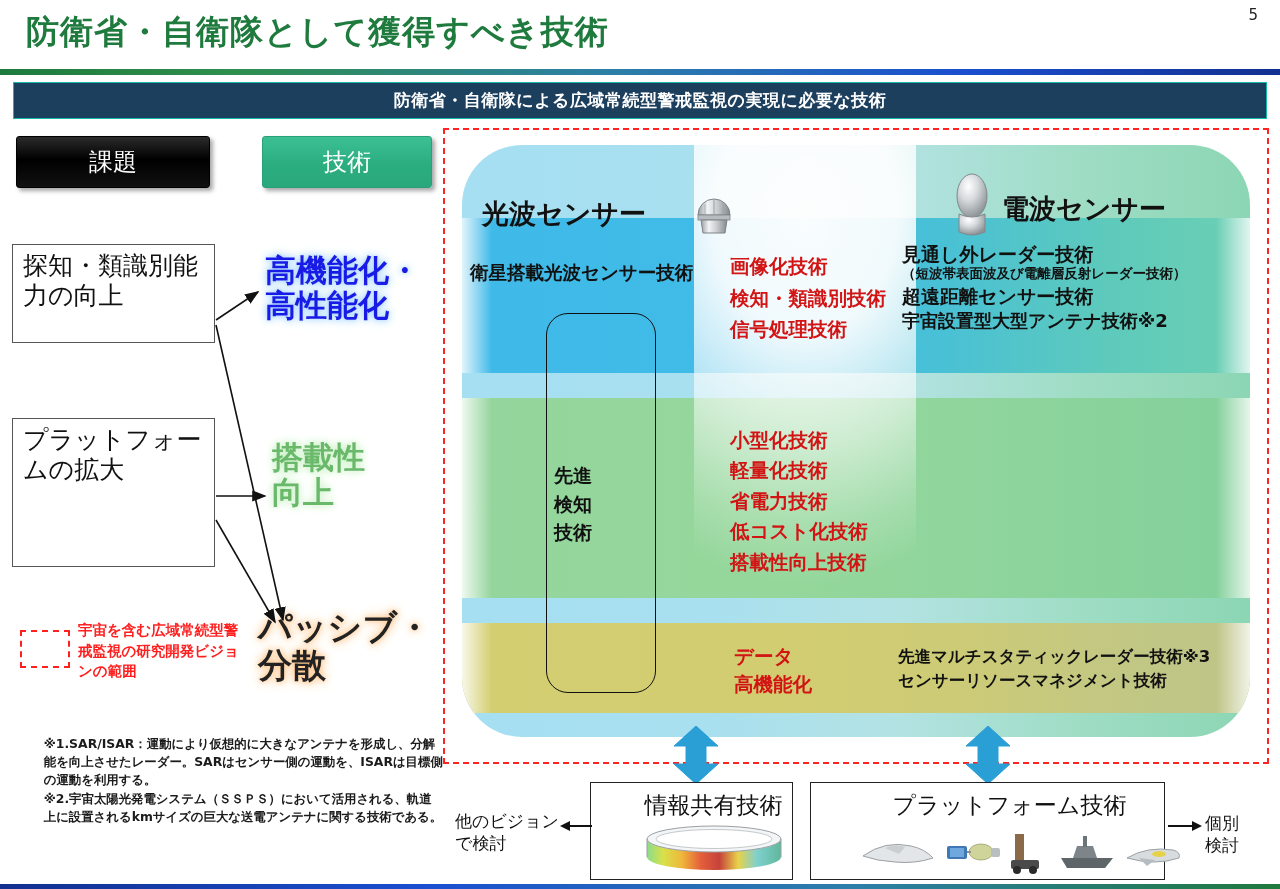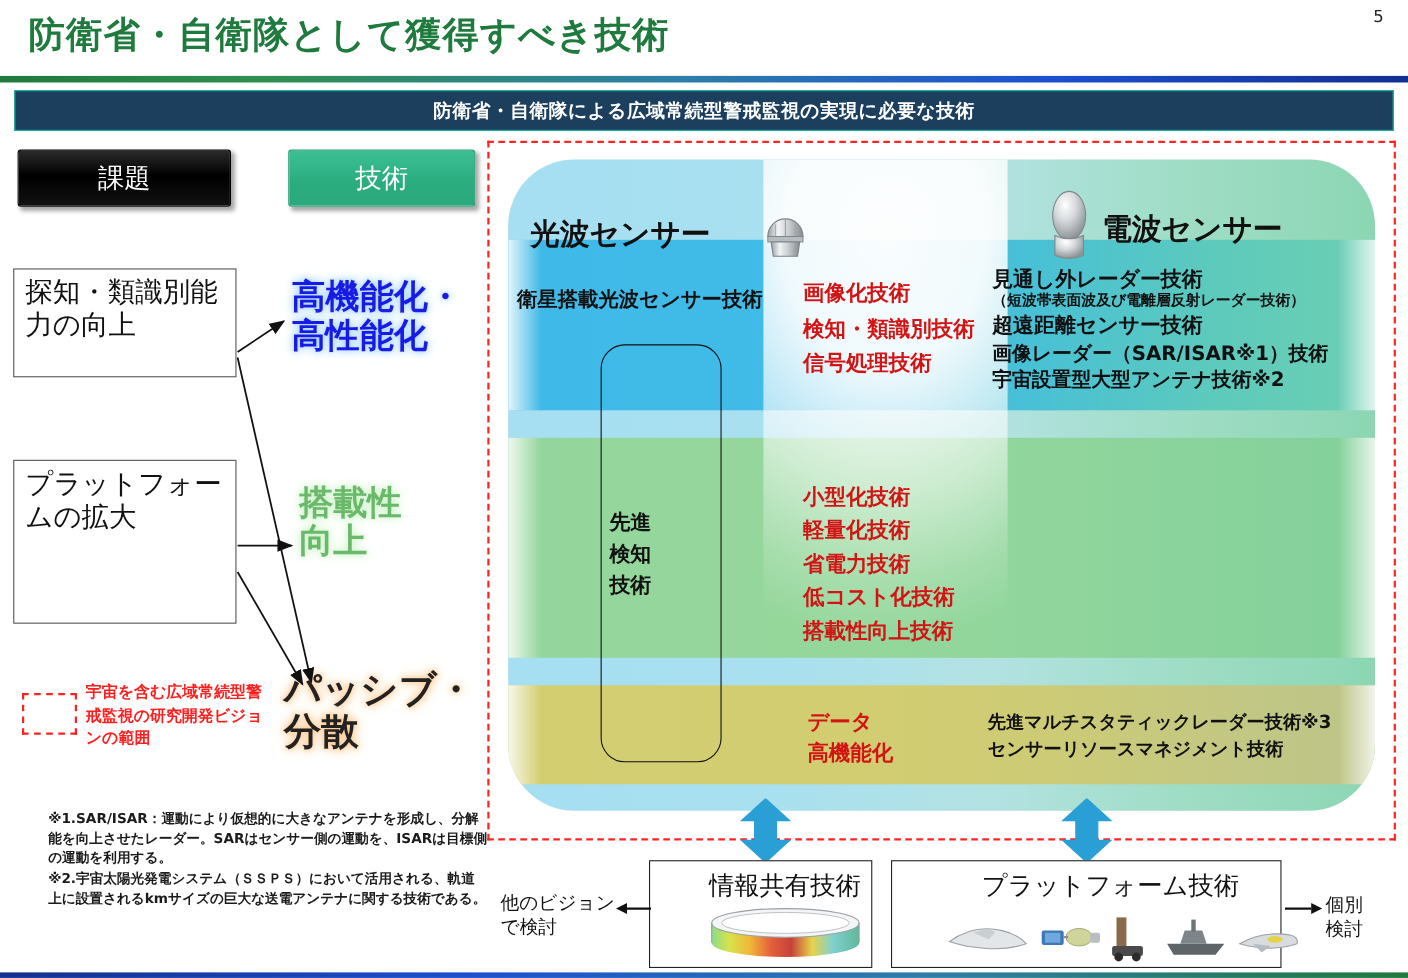--- a/index.html
+++ b/index.html
@@ -138,21 +138,21 @@
   .center-top{left:268px;top:106px; width:176px;font-size:19.5px;line-height:1.62;}
 
   .rf-list   {left:440px;top:98px;  width:348px;}
   .rf-list .l1{font-size:19px;}
   .rf-list .l1s{font-size:13.5px;display:block;margin-top:-1px;}
   .rf-list .l2{font-size:19px;margin-top:3px;}
   .rf-list .l3{font-size:18px;margin-top:3px;}
   .rf-list .l4{font-size:18px;margin-top:2px;}
 
   .adv-det   {left:92px; top:316px; width:90px;font-size:19px;line-height:1.5;}
-  .center-mid{left:268px;top:281px; width:188px;font-size:19.5px;line-height:1.56;margin-top:11px;}
+  .center-mid{left:268px;top:281px; width:188px;font-size:19.5px;line-height:1.56;}
 
   .center-bot{left:272px;top:498px; width:176px;font-size:19.5px;line-height:1.42;}
   .rf-bot    {left:436px;top:500px; width:352px;font-size:16.5px;line-height:1.44;}
 
   
   .capsule{
     position:absolute;left:84px;top:168px;width:108px;height:378px;
     border:1.6px solid #111;border-radius:22px;background:transparent;
   }
 
@@ -304,21 +304,20 @@
 
     <div class="p-txt center-bot">
       <div class="red">データ</div>
       <div class="red">高機能化</div>
     </div>
 
     <div class="p-txt rf-list">
       <div class="blk l1">見通し外レーダー技術</div>
       <div class="blk l1s">（短波帯表面波及び電離層反射レーダー技術）</div>
       <div class="blk l2">超遠距離センサー技術</div>
-      <div class="blk l3">画像レーダー（SAR/ISAR※1）技術</div>
       <div class="blk l4">宇宙設置型大型アンテナ技術※2</div>
     </div>
 
     <div class="p-txt rf-bot">
       <div class="blk">先進マルチスタティックレーダー技術※3</div>
       <div class="blk">センサーリソースマネジメント技術</div>
     </div>
   </div>
 
   <svg class="dbl-arrow" style="left:670px;top:726px;" width="52" height="58" viewBox="0 0 52 58">

